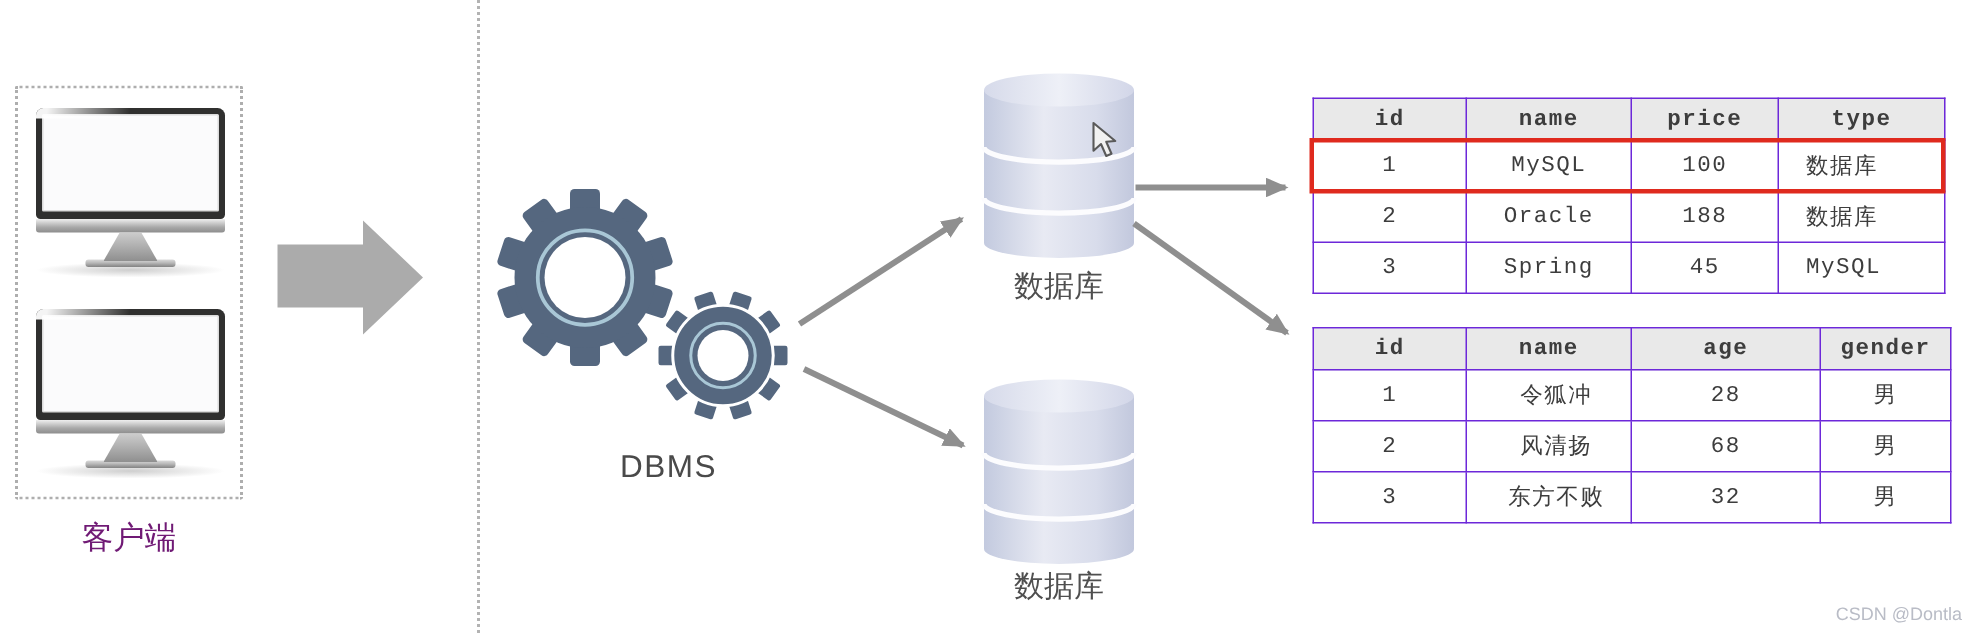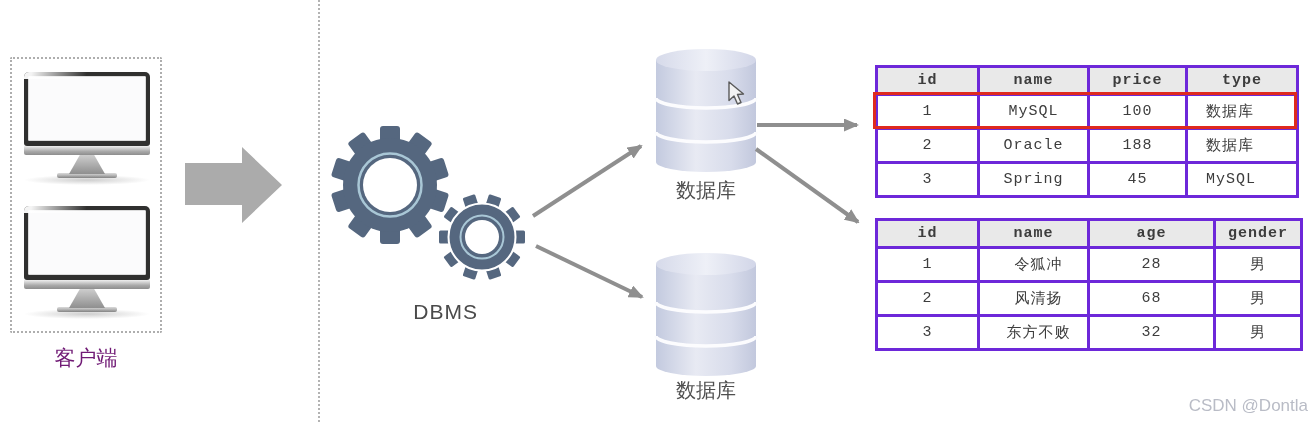--- a/index.html
+++ b/index.html
@@ -55,34 +55,34 @@
   .cursor { position:absolute; left:727px; top:81px; z-index:6; }
 
   
   .dtable { position:absolute; border-collapse:collapse; table-layout:fixed; z-index:4;
             font-family:"Liberation Mono","DejaVu Sans Mono",monospace;
             font-size:15px; color:#3d3d3d; background:#fff; }
   .dtable.products { left:875px; top:65px; width:421px; }
   .dtable.users    { left:875px; top:218px; width:425px; }
   .dtable th { background:#e9e9e9; font-weight:bold; height:28px; }
   .dtable td { height:34px; }
-  .dtable th, .dtable td { border:3px solid #6d28d9; text-align:center; letter-spacing:1px; }
+  .dtable th, .dtable td { border:1px solid #6d28d9; text-align:center; letter-spacing:1px; }
   .dtable.products col.c1{width:102px} .dtable.products col.c2{width:110px}
   .dtable.products col.c3{width:98px}  .dtable.products col.c4{width:111px}
   .dtable.users col.c1{width:102px} .dtable.users col.c2{width:110px}
   .dtable.users col.c3{width:126px} .dtable.users col.c4{width:87px}
   .dtable.products td.type-col { text-align:left; padding-left:18px; }
   .dtable.users td.name-col { text-align:center; padding-left:10px; }
   .cjk { font-family:"Liberation Sans",sans-serif; letter-spacing:0; }
 
   .row-highlight { position:absolute; left:873px; top:92px; width:424px; height:37px;
                    border:3px solid #df2a1e; z-index:5; pointer-events:none; }
 
   
-  .watermark { position:absolute; right:8px; bottom:6px; font-size:17px; color:#b9bcc6; }
+  .watermark { position:absolute; right:8px; bottom:6px; font-size:12px; color:#b9bcc6; }
 </style>
 </head>
 <body>
 
 <div class="canvas">
 
   <div class="client-box">
     <div class="monitor m1">
       <div class="mon-frame">
         <div class="mon-gloss"></div>

